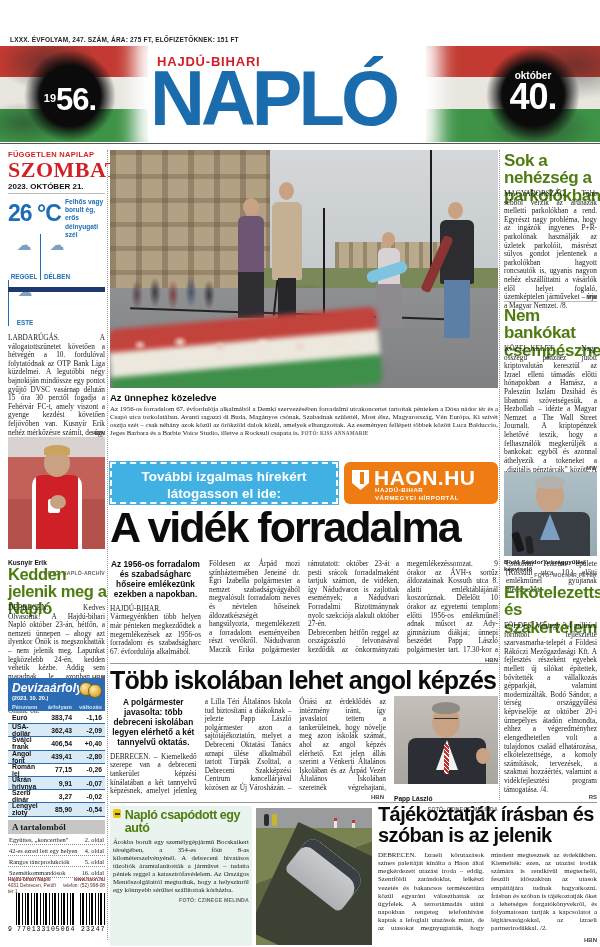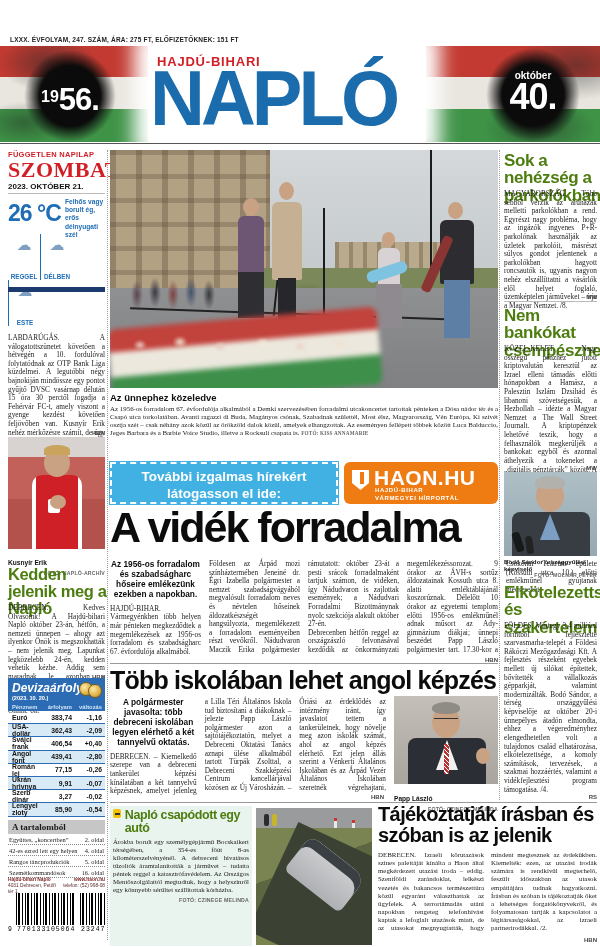--- a/index.html
+++ b/index.html
@@ -14,21 +14,21 @@
   .flag:after{content:"";position:absolute;inset:0;
     background:
       radial-gradient(70px 40px at 8% 18%,rgba(40,40,40,.55),transparent 70%),
       radial-gradient(90px 50px at 96% 20%,rgba(40,40,40,.5),transparent 70%),
       radial-gradient(80px 40px at 90% 85%,rgba(30,30,30,.45),transparent 70%),
       radial-gradient(60px 30px at 4% 80%,rgba(30,30,30,.4),transparent 70%);}
   .white-panel{left:148px;top:0;width:278px;height:96px;background:#fff;box-shadow:0 0 18px 14px #fff;}
   .badge{border-radius:50%;background:radial-gradient(closest-side,#0b0b0b 66%,rgba(0,0,0,0) 100%);
          color:#fff;text-align:center;}
   .badge-left{left:24px;top:4px;width:92px;height:92px;}
-  .b-small{font-size:16px;font-weight:bold;vertical-align:8px;}
+  .b-small{font-size:11px;font-weight:bold;vertical-align:8px;}
   .b-big{font-size:31px;font-weight:bold;letter-spacing:-1px;}
   .badge-left .inner{position:absolute;left:0;right:0;top:32px;}
   .badge-right{left:486px;top:2px;width:94px;height:94px;}
   .b-top{font-size:10px;font-weight:bold;margin-top:22px;}
   .b-big2{font-size:36px;font-weight:bold;line-height:.9;letter-spacing:-1px;}
   .brand-top{left:157px;top:8px;font-size:13px;font-weight:bold;color:#d21f26;letter-spacing:.8px;}
   .brand{left:150px;top:14px;font-size:76px;font-weight:bold;color:#1b6cad;letter-spacing:-4px;line-height:1;
          transform:scaleY(1.02);}
   .rule-h{background:#555;height:1px;}
   .vrule{border-left:1px dotted #9a9a9a;width:0;}

